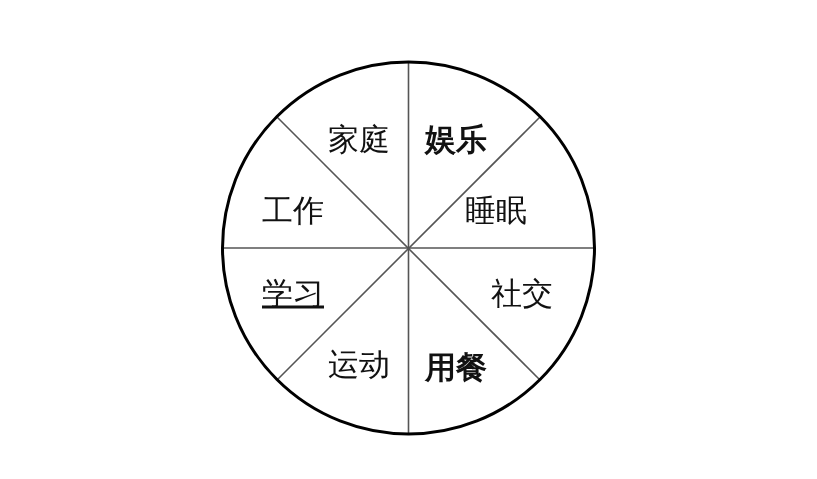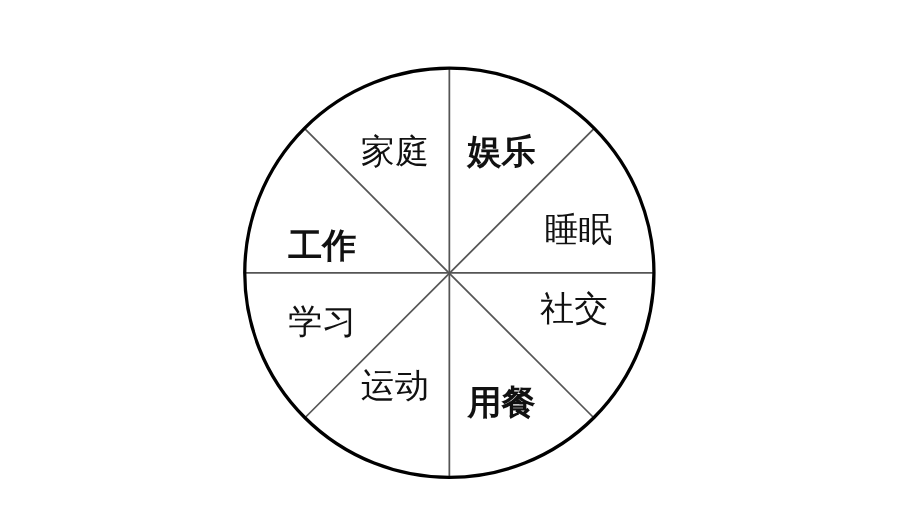--- a/index.html
+++ b/index.html
@@ -24,18 +24,18 @@
     <line x1="408.5" y1="62" x2="408.5" y2="434"></line>
     <line x1="222" y1="248" x2="595" y2="248"></line>
     <line x1="277" y1="117" x2="540" y2="380"></line>
     <line x1="277" y1="380" x2="540" y2="117"></line>
   </g>
   <circle cx="408.5" cy="248" r="186" fill="none" stroke="#000000" stroke-width="3"></circle>
 </svg>
 
 <div class="seg-label" style="left:359px; top:139px;text-align:center;">家庭</div>
 <div class="seg-label" style="left:456px; top:139px;font-weight:bold;">娱乐</div>
-<div class="seg-label" style="left:293px; top:224px;font-weight:bold;">工作</div>
-<div class="seg-label" style="left:526px; top:210px;">睡眠</div>
-<div class="seg-label" style="left:293px; top:293px;">学习</div>
-<div class="seg-label" style="left:522px; top:281px;">社交</div>
-<div class="seg-label" style="left:359px; top:351px;text-align:center;">运动</div>
+<div class="seg-label" style="left:293px; top:210px;">工作</div>
+<div class="seg-label" style="left:496px; top:210px;">睡眠</div>
+<div class="seg-label" style="left:293px; top:293px;text-decoration:underline;">学习</div>
+<div class="seg-label" style="left:522px; top:293px;">社交</div>
+<div class="seg-label" style="left:359px; top:364px;text-align:center;">运动</div>
 <div class="seg-label" style="left:456px; top:367px;font-weight:bold;">用餐</div>
 
 </body></html>

